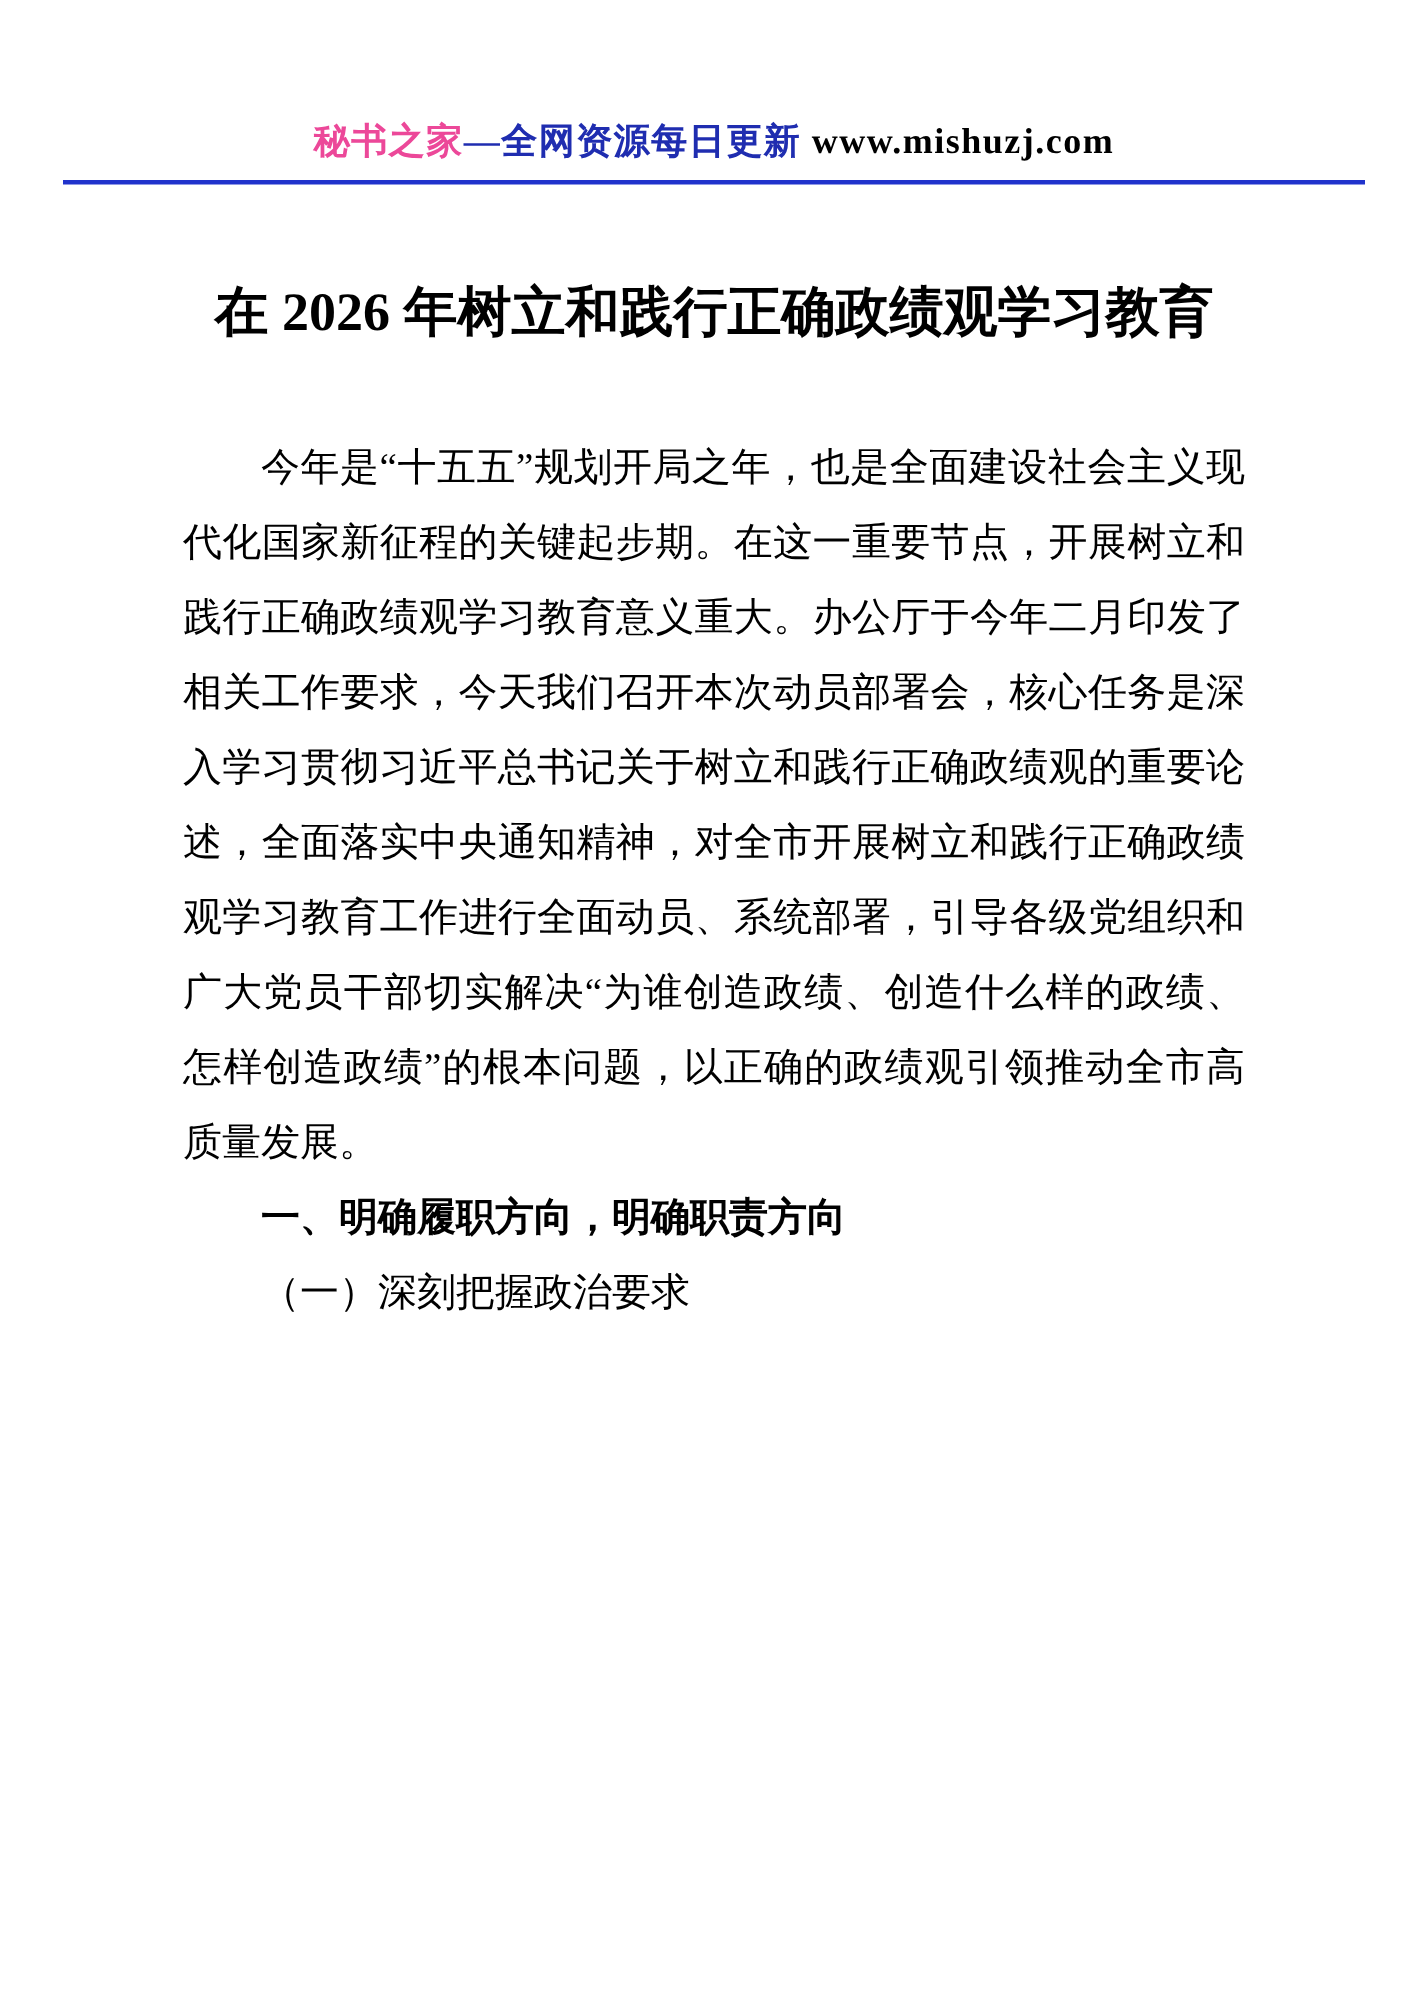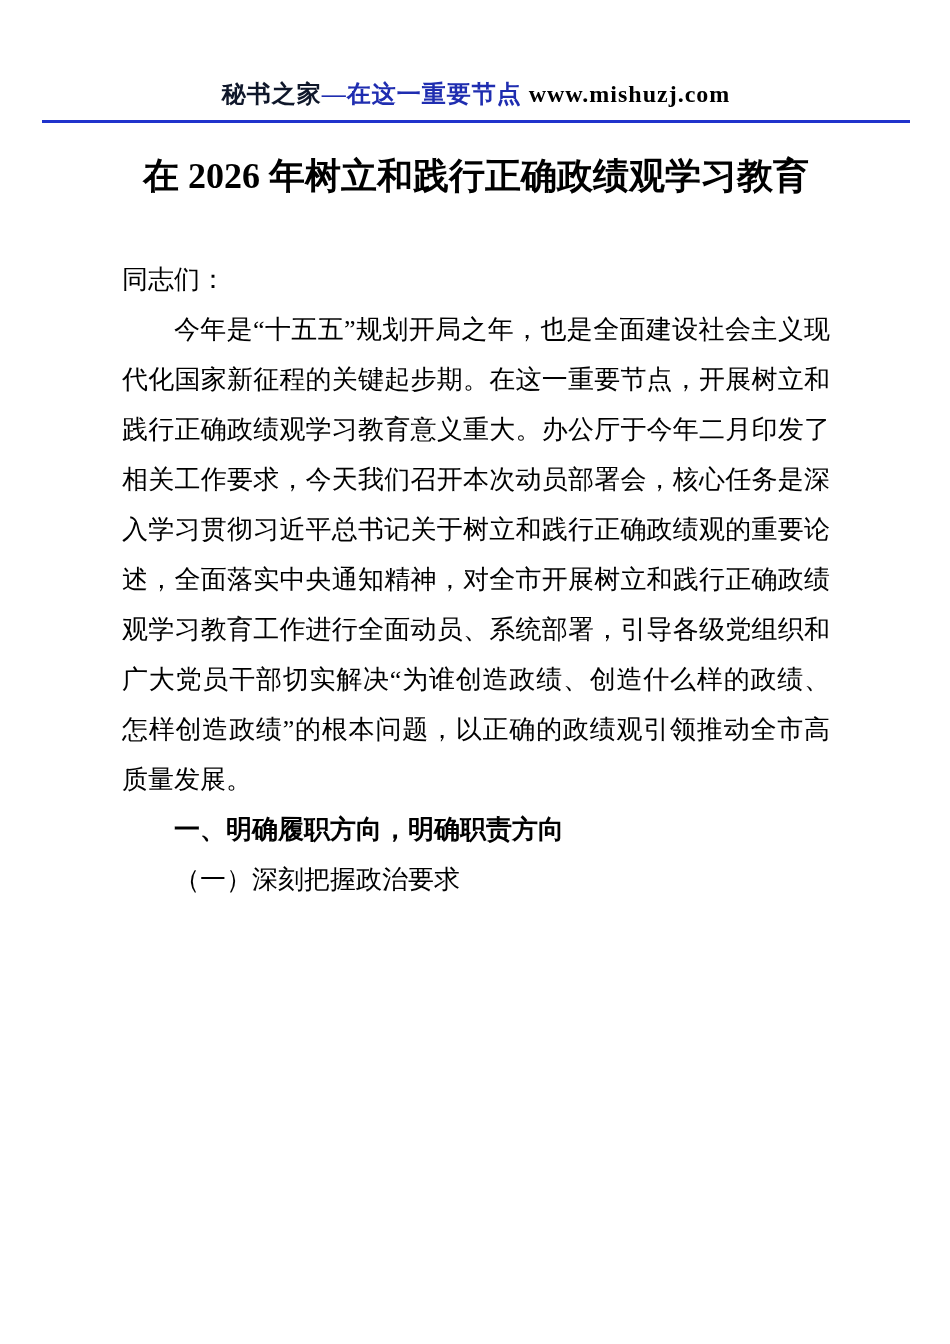--- a/index.html
+++ b/index.html
@@ -21,26 +21,26 @@
   .site-header {
     margin: 0 -80px;               
     text-align: center;
     font-weight: bold;
     font-size: 24px;
     letter-spacing: 1px;
     padding-bottom: 10px;
     border-bottom: 3px solid #2033cc;
     white-space: nowrap;
   }
-  .site-name   { color: #0f172a; }
+  .site-name   { color: #ec4899; }
   .site-tag    { color: #1f2db0; }
   .site-url    { color: #000000; }
   
   .doc-title {
-    margin-top: 26px;
+    margin-top: 58px;
     text-align: center;
     font-weight: bold;
     font-size: 36px;
     line-height: 1.5;
     color: #000000;
   }
   
   .doc-body {
     margin-top: 52px;
     font-size: 26px;
@@ -51,27 +51,26 @@
   .salutation { text-indent: 0; }
   .body-para, .heading, .subheading { text-indent: 2em; }
   .heading { font-weight: bold; }
 </style>
 </head>
 <body>
 
 <div class="page">
 
   <div class="site-header">
-    <span class="site-name">秘书之家</span><span class="site-tag">—在这一重要节点 </span><span class="site-url">www.mishuzj.com</span>
+    <span class="site-name">秘书之家</span><span class="site-tag">—全网资源每日更新 </span><span class="site-url">www.mishuzj.com</span>
   </div>
 
   <div class="doc-title">
     <div>在 2026 年树立和践行正确政绩观学习教育</div>
   </div>
 
   <div class="doc-body">
-    <p class="salutation">同志们：</p>
     <p class="body-para">今年是“十五五”规划开局之年，也是全面建设社会主义现代化国家新征程的关键起步期。在这一重要节点，开展树立和践行正确政绩观学习教育意义重大。办公厅于今年二月印发了相关工作要求，今天我们召开本次动员部署会，核心任务是深入学习贯彻习近平总书记关于树立和践行正确政绩观的重要论述，全面落实中央通知精神，对全市开展树立和践行正确政绩观学习教育工作进行全面动员、系统部署，引导各级党组织和广大党员干部切实解决“为谁创造政绩、创造什么样的政绩、怎样创造政绩”的根本问题，以正确的政绩观引领推动全市高质量发展。</p>
     <p class="heading">一、明确履职方向，明确职责方向</p>
     <p class="subheading">（一）深刻把握政治要求</p>
   </div>
 
 </div>
 
 </body></html>

